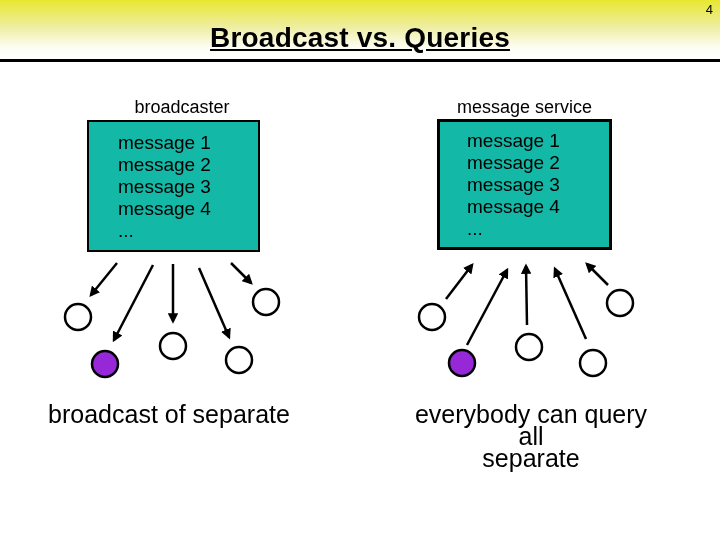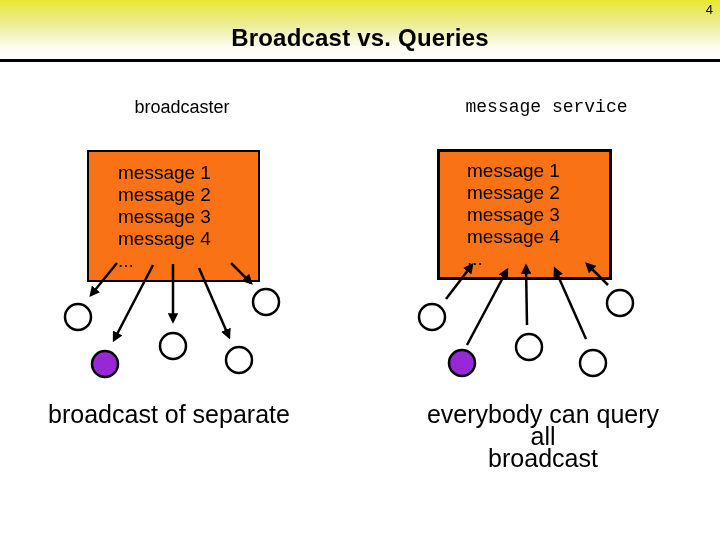--- a/index.html
+++ b/index.html
@@ -23,48 +23,48 @@
     top: 2px; right: 7px;
     font-size: 13px;
     line-height: 15px;
   }
   .title {
     position: absolute;
     top: 27px; left: 0;
     width: 100%;
     margin: 0;
     text-align: center;
-    font-size: 24px;
+    font-size: 28px;
     line-height: 22px;
     font-weight: bold;
     letter-spacing: 0.2px;
+    text-decoration: underline;
   }
   .header-rule {
     position: absolute;
     top: 59px; left: 0;
     width: 720px; height: 3px;
     background: #000000;
   }
   .col-label {
     position: absolute;
     top: 97px;
     font-size: 18px;
     line-height: 20px;
     text-align: center;
     white-space: nowrap;
   }
   .label-left  { left: 92px;  width: 180px; }
-  .label-right { left: 459px; width: 175px; font-family: Liberation Mono, monospace; }
+  .label-right { left: 437px; width: 175px; }
   .msgbox {
     position: absolute;
     box-sizing: border-box;
-    background: #f97316;
+    background: #14b8a6;
     font-size: 19px;
     line-height: 22px;
-    margin-top: 30px;
   }
   .box-left {
     left: 87px; top: 120px;
     width: 173px; height: 132px;
     border: 2px solid #000000;
     padding: 10px 0 0 29px;
   }
   .box-right {
     left: 437px; top: 119px;
     width: 175px; height: 131px;
@@ -73,21 +73,21 @@
   }
   .caption {
     position: absolute;
     top: 403px;
     width: 260px;
     text-align: center;
     font-size: 25px;
     line-height: 22px;
   }
   .caption-left  { left: 39px; }
-  .caption-right { left: 413px; }
+  .caption-right { left: 401px; }
   #diagram {
     position: absolute;
     top: 0; left: 0;
     width: 720px; height: 540px;
     pointer-events: none;
   }
 </style>
 </head>
 <body>
 
@@ -149,16 +149,16 @@
         <circle cx="620" cy="303" r="13" fill="#ffffff" stroke="#000000" stroke-width="2.5"></circle>
       </g>
   </svg>
 
   <div class="caption caption-left">
     <div>broadcast of separate</div>
   </div>
 
   <div class="caption caption-right">
     <div>everybody can query all</div>
-    <div>broadcast</div>
+    <div>separate</div>
   </div>
 
 </div>
 
 </body></html>

